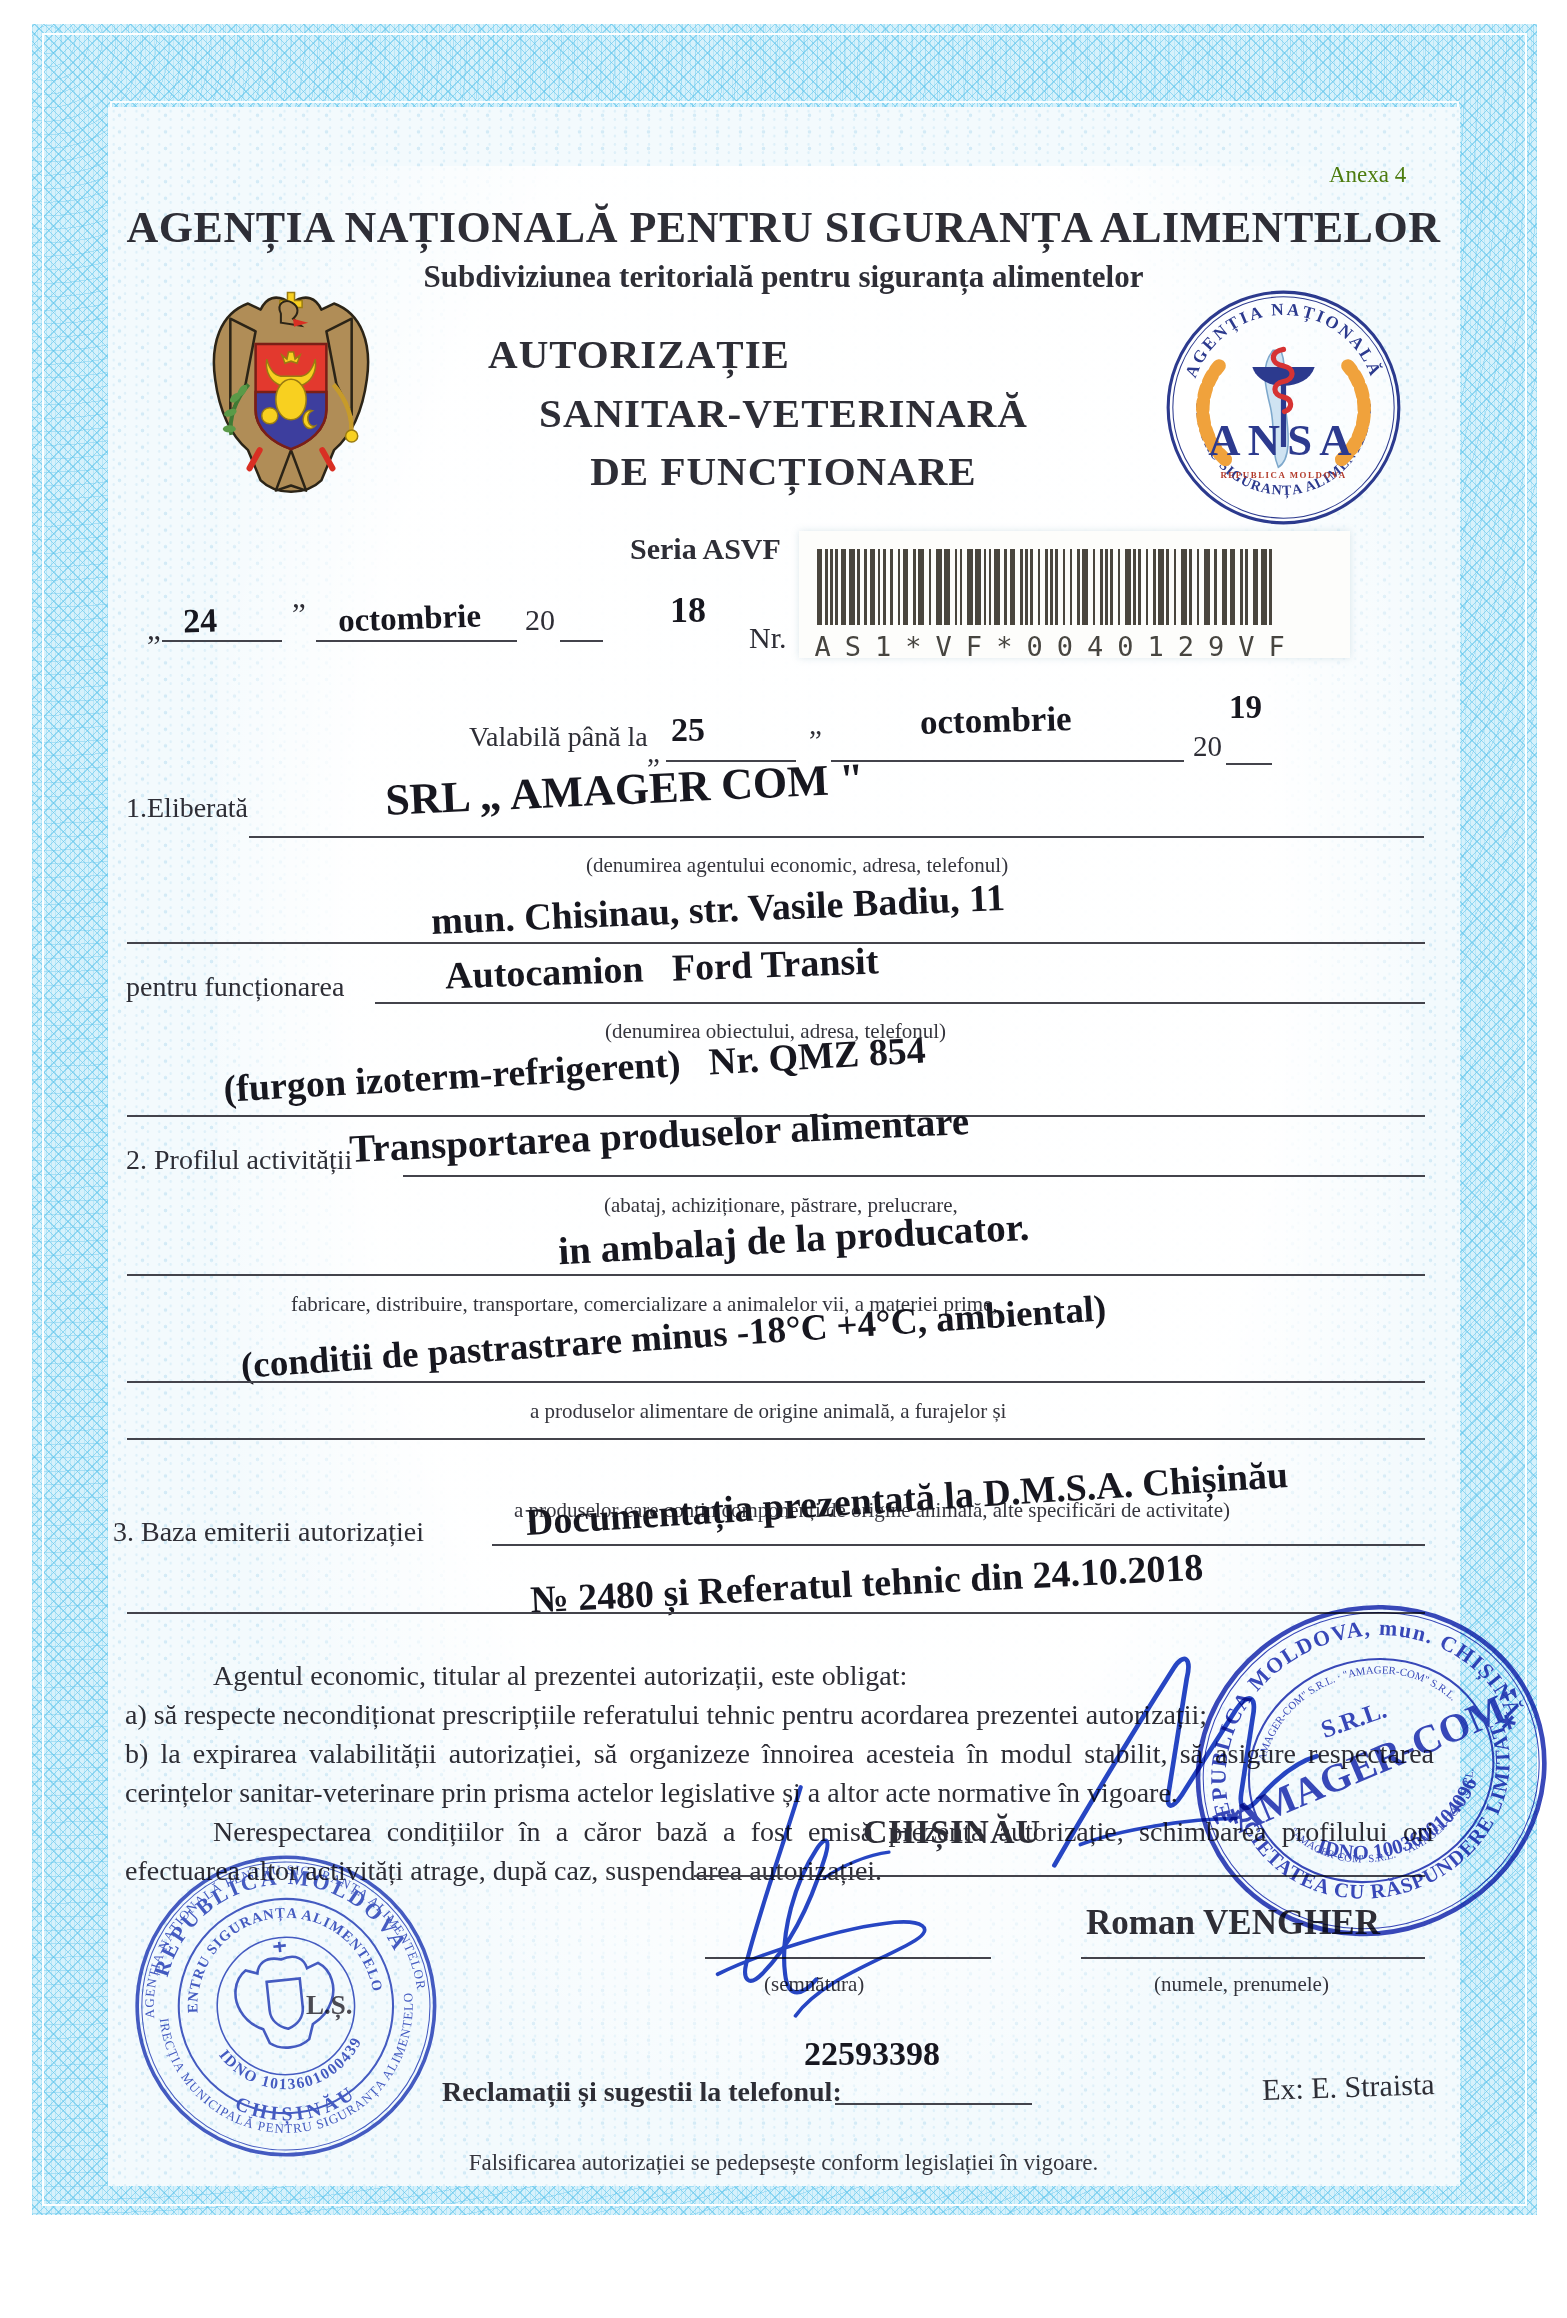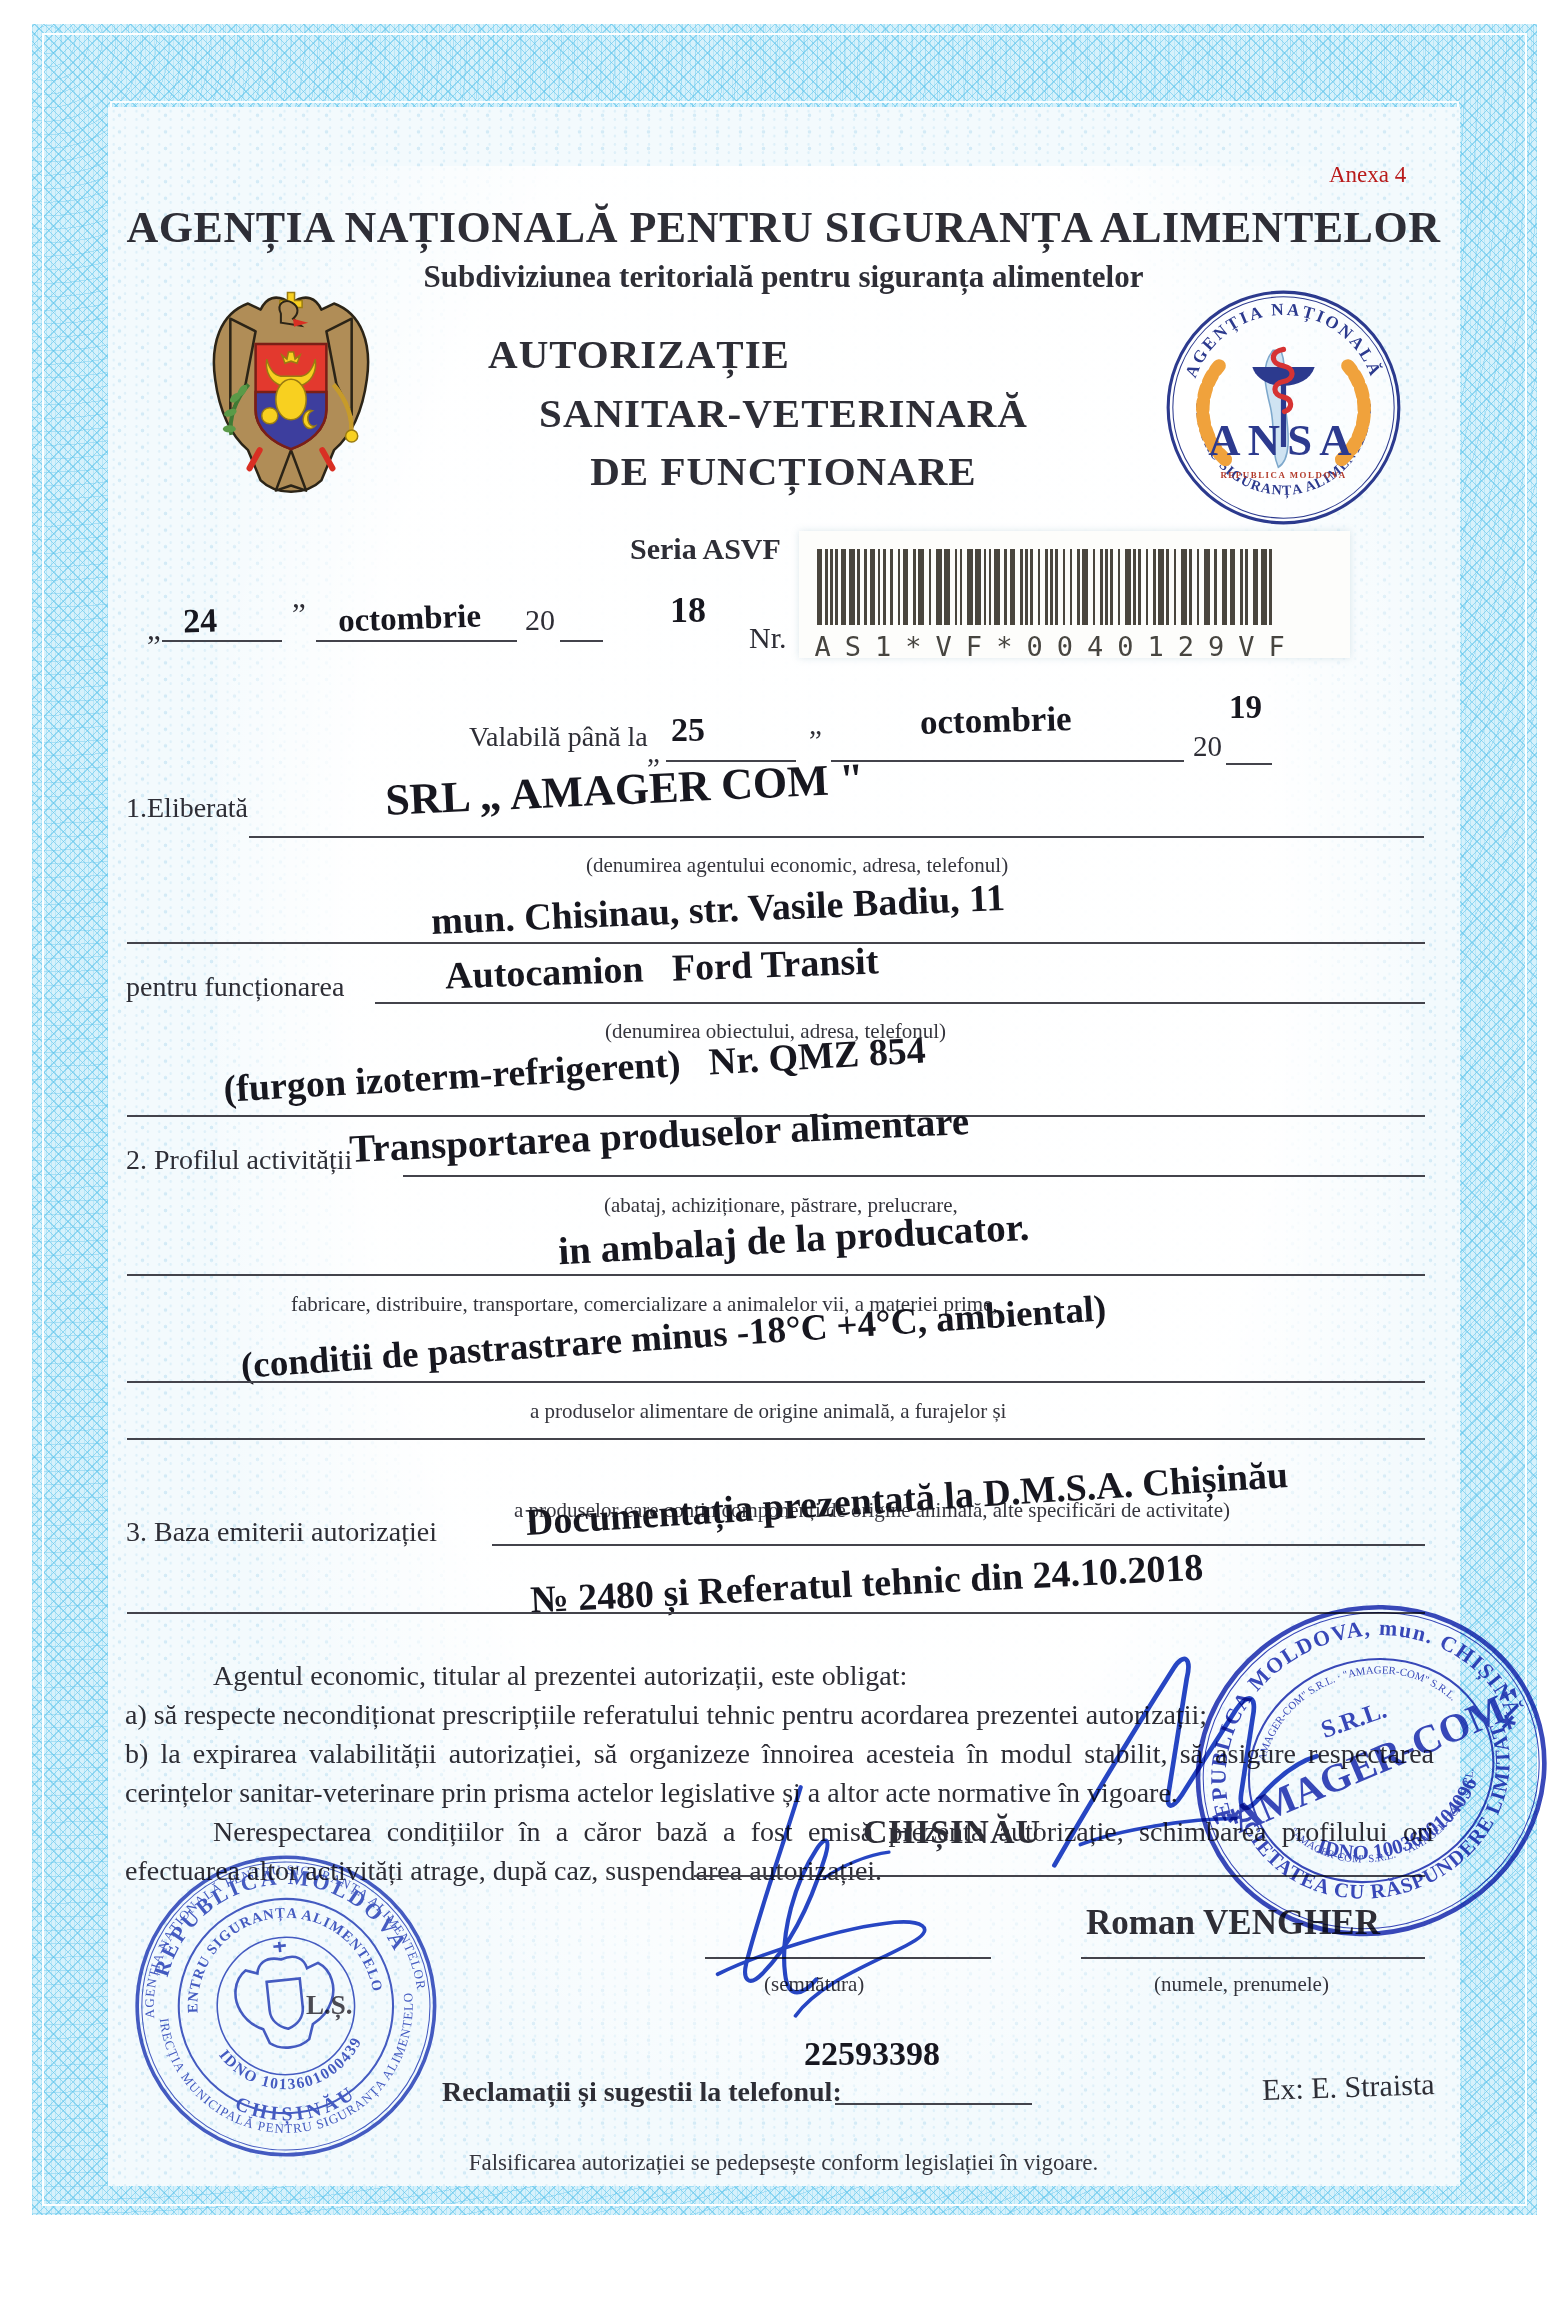--- a/index.html
+++ b/index.html
@@ -27,21 +27,21 @@
 
   
   .abs{position:absolute;}
   .lbl{font-size:28px;line-height:1;color:#2e2e36;white-space:nowrap;}
   .cap{font-size:21px;line-height:1;color:#35353d;white-space:nowrap;}
   .filled{font-weight:700;color:#17171f;white-space:pre;line-height:1;}
   .rule{position:absolute;height:2.1px;background:#43434b;}
   .bold{font-weight:700;}
   .center{text-align:center;}
 
-  .annex{font-size:23px;color:#b91c1c;}
+  .annex{font-size:23px;color:#4d7c0f;}
   .h1{font-size:44px;font-weight:700;letter-spacing:0.5px;white-space:nowrap;}
   .h2{font-size:31px;font-weight:700;white-space:nowrap;}
   .title-line{font-size:41px;font-weight:700;letter-spacing:1px;white-space:nowrap;}
 
   
   .bc-box{position:absolute;left:799px;top:531px;width:551px;height:127px;background:#fdfdfb;box-shadow:0 0 7.3px rgba(120,160,180,.25);}
   .bc-bars{position:absolute;left:17.7px;top:17.7px;height:76px;display:flex;align-items:stretch;}
   .bc-bar{background:#4a463e;}
   .bc-text{position:absolute;left:15.6px;top:100px;font-family:"DejaVu Sans Mono","Liberation Mono",monospace;
            font-size:27px;letter-spacing:14px;color:#474540;white-space:nowrap;}
@@ -277,21 +277,21 @@
 
   <div class="rule" style="left:127px;top:1220px;width:0;"></div>
 
   <div class="rule" style="left:127px;top:1219px;width:0;"></div>
 
   <div class="rule" style="left:127px;top:1274px;width:0;"></div>
 
   <div class="rule" style="left:127px;top:1438px;width:1298px;"></div>
   <div class="abs cap" style="left:514px;top:1458px;margin-top:42px;">a produselor care conțin componenți de origine animală, alte specificări de activitate)</div>
 
-  <div class="abs lbl" style="left:126px;top:1518px;">3. Baza emiterii autorizației</div>
+  <div class="abs lbl" style="left:113px;top:1518px;">3. Baza emiterii autorizației</div>
   <div class="abs filled" style="left:525px;top:1479px;font-size:38px;transform:rotate(-3.6deg);">Documentația prezentată la D.M.S.A. Chișinău</div>
   <div class="rule" style="left:492px;top:1544px;width:933px;"></div>
   <div class="abs filled" style="left:530px;top:1564px;font-size:38px;transform:rotate(-2.8deg);">№ 2480 și Referatul tehnic din 24.10.2018</div>
   <div class="rule" style="left:127px;top:1612px;width:1298px;"></div>
 
   <div class="oblig" style="top:1656px;">
     <p class="ind">Agentul economic, titular al prezentei autorizații, este obligat:</p>
     <p>a) să respecte necondiționat prescripțiile referatului tehnic pentru acordarea prezentei autorizații;</p>
     <p>b) la expirarea valabilității autorizației, să organizeze înnoirea acesteia în modul stabilit, să asigure respectarea cerințelor sanitar-veterinare prin prisma actelor legislative și a altor acte normative în vigoare.</p>
     <p class="ind">Nerespectarea condițiilor în a căror bază a fost emisă prezenta autorizație, schimbarea profilului ori efectuarea altor activități atrage, după caz, suspendarea autorizației.</p>

